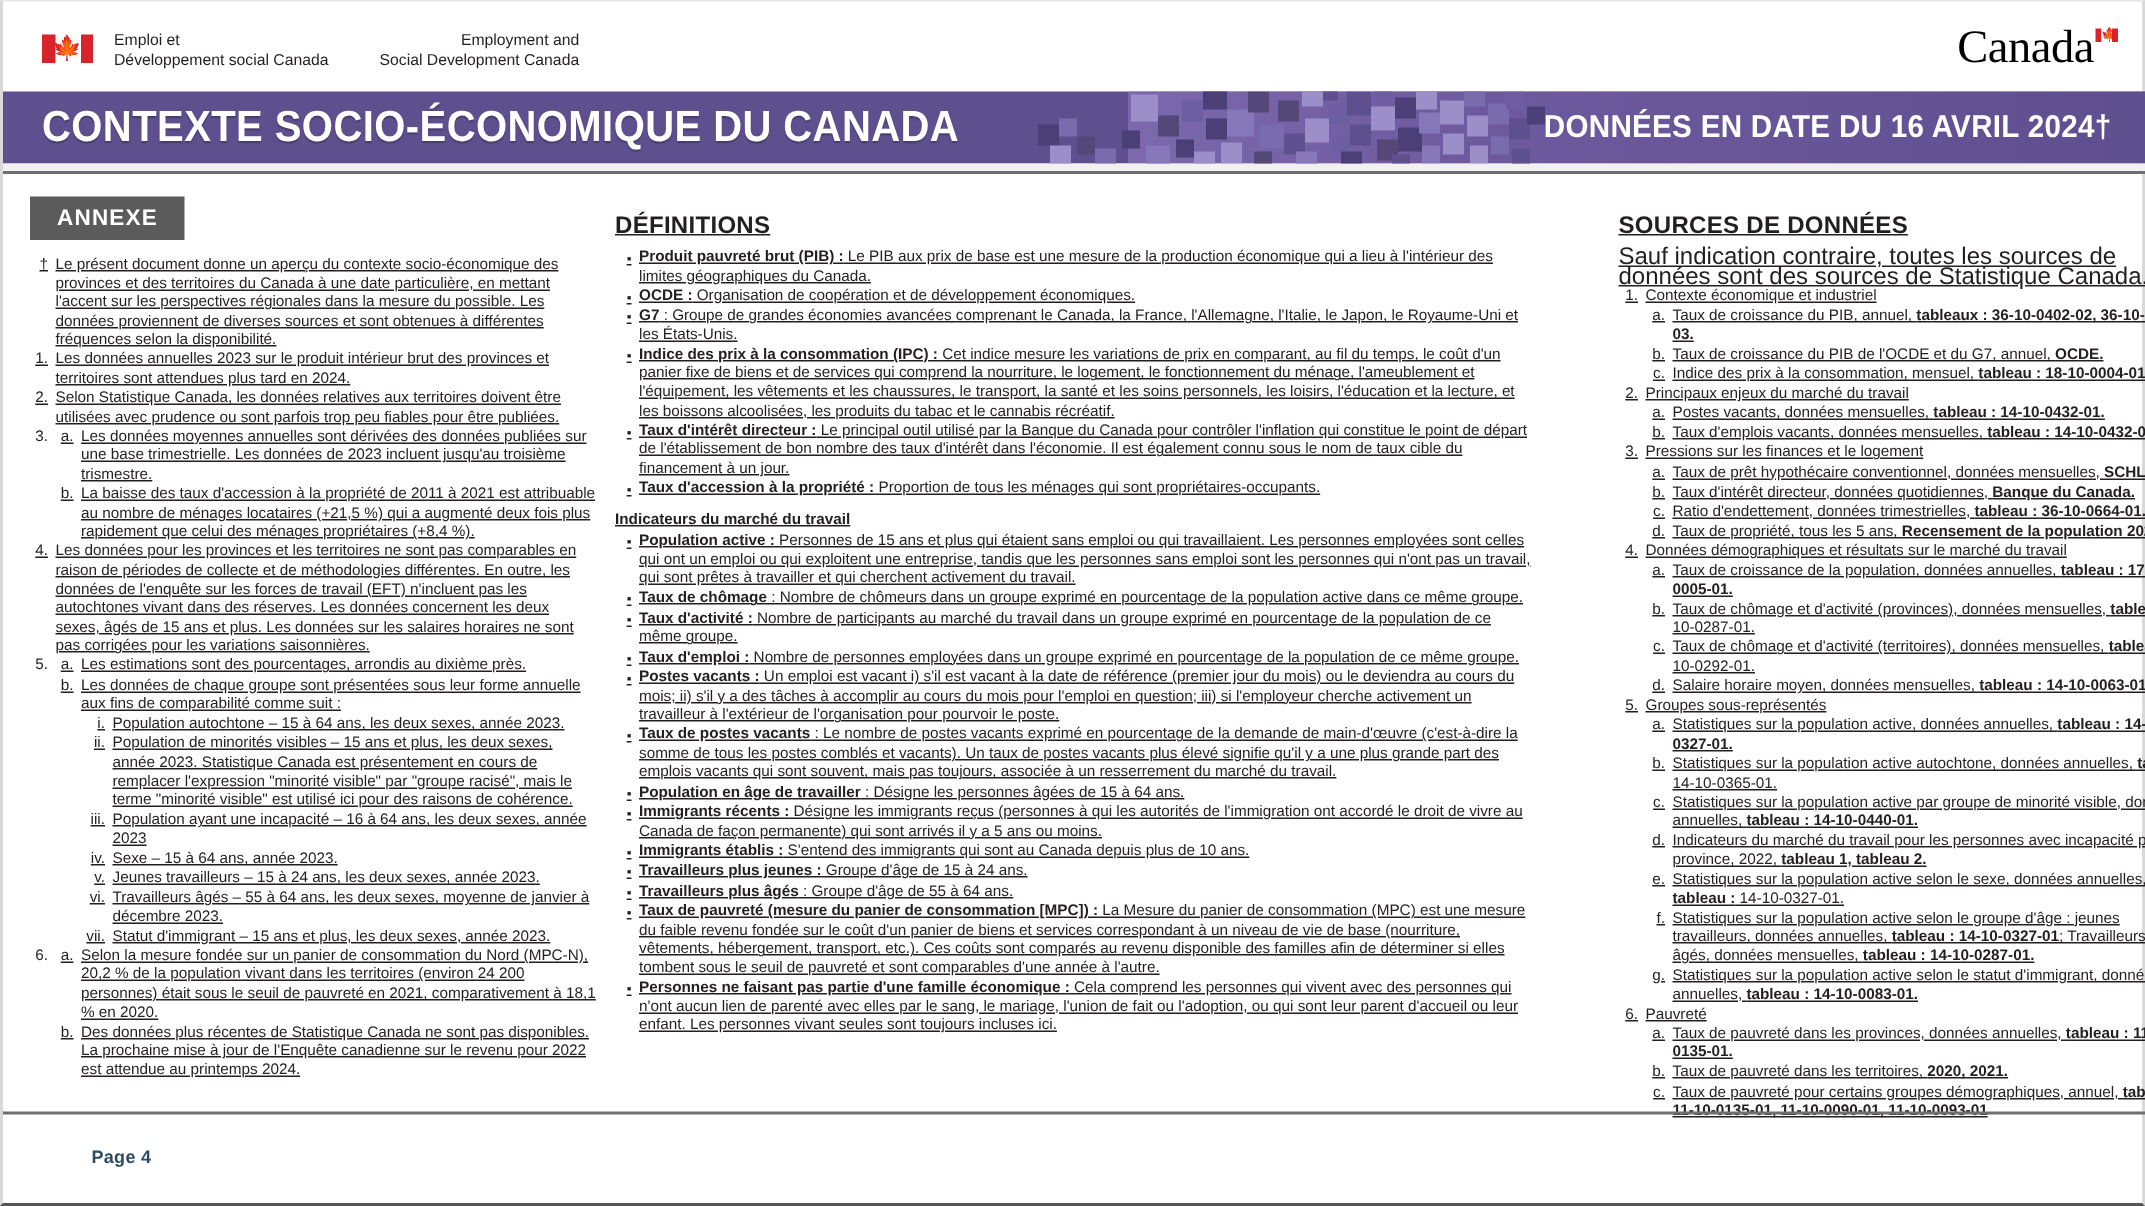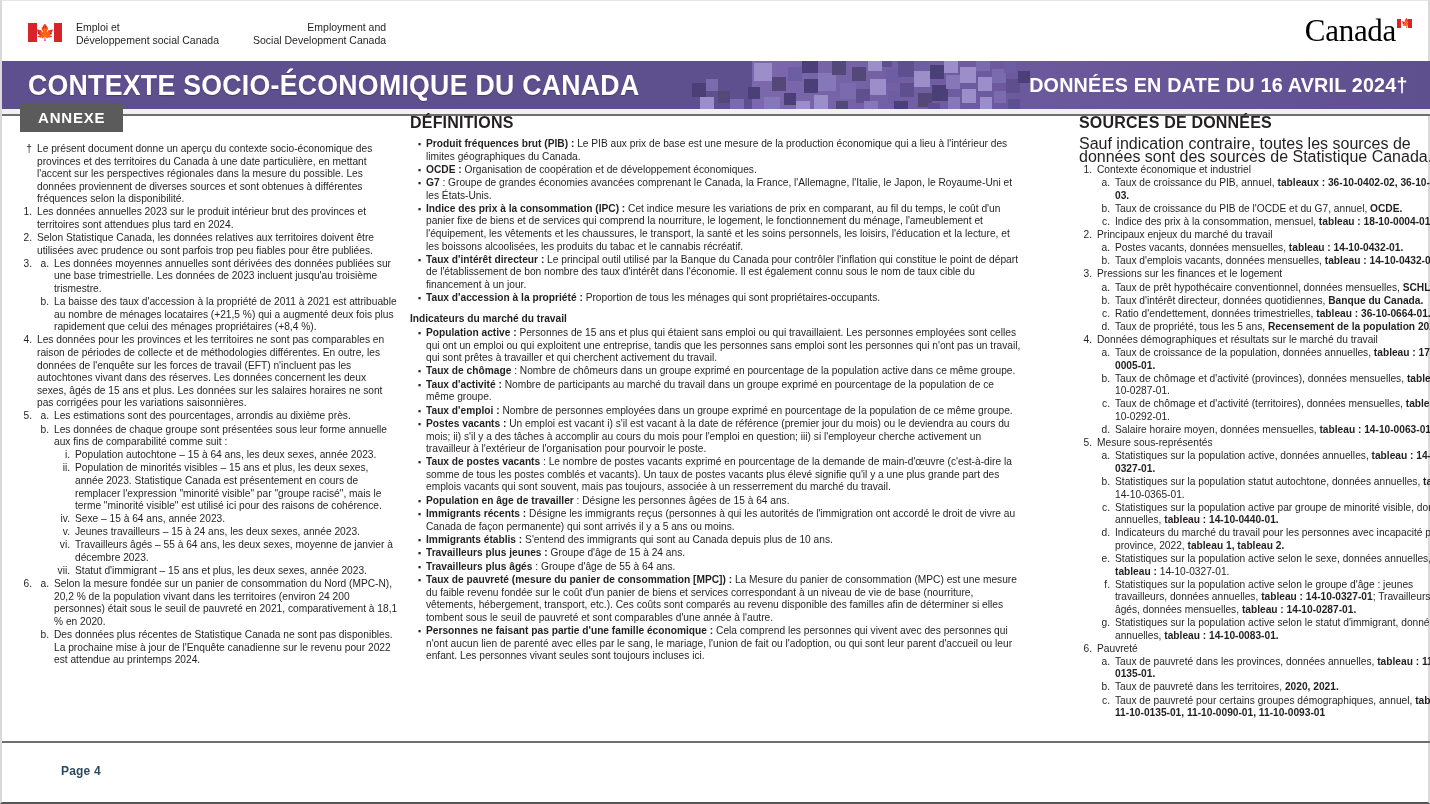--- a/index.html
+++ b/index.html
@@ -145,22 +145,23 @@
     position: absolute;
     left: 0; top: 108px;
     width: 1430px; height: 5px;
     background: #f1f1f1;
     border-bottom: 2px solid #6f6f6f;
   }
 
   
   .col {
     position: absolute;
-    top: 102px;
+    top: 130px;
     box-sizing: border-box;
+    text-decoration: underline;
   }
   .col-left  { left: 18px;   width: 378px; }
   .col-mid   { left: 408px;  width: 612px; }
   .col-right { left: 1032px; width: 388px; margin-left: 45px; }
 
   .annexe-badge {
     display: inline-block;
     background: #5b5b5b;
     color: #ffffff;
     font-size: 15px;
@@ -371,20 +372,24 @@
         </div>
         <div class="row lvl2">
           <span class="mk">i.</span>
           <span class="bd">Population autochtone – 15 à 64 ans, les deux sexes, année 2023.</span>
         </div>
         <div class="row lvl2">
           <span class="mk">ii.</span>
           <span class="bd">Population de minorités visibles – 15 ans et plus, les deux sexes, année 2023. Statistique Canada est présentement en cours de remplacer l'expression "minorité visible" par "groupe racisé", mais le terme "minorité visible" est utilisé ici pour des raisons de cohérence.</span>
         </div>
         <div class="row lvl2">
+          <span class="mk">iii.</span>
+          <span class="bd">Population ayant une incapacité – 16 à 64 ans, les deux sexes, année 2023</span>
+        </div>
+        <div class="row lvl2">
           <span class="mk">iv.</span>
           <span class="bd">Sexe – 15 à 64 ans, année 2023.</span>
         </div>
         <div class="row lvl2">
           <span class="mk">v.</span>
           <span class="bd">Jeunes travailleurs – 15 à 24 ans, les deux sexes, année 2023.</span>
         </div>
         <div class="row lvl2">
           <span class="mk">vi.</span>
           <span class="bd">Travailleurs âgés – 55 à 64 ans, les deux sexes, moyenne de janvier à décembre 2023.</span>
@@ -403,21 +408,21 @@
           <span class="bd">Des données plus récentes de Statistique Canada ne sont pas disponibles. La prochaine mise à jour de l'Enquête canadienne sur le revenu pour 2022 est attendue au printemps 2024.</span>
         </div>
       </div>
   </div>
 
   <div class="col col-mid">
     <h2 class="section-head">DÉFINITIONS</h2>
     <div id="mid-list">
         <div class="row bullet">
           <span class="mk">▪</span>
-          <span class="bd"><b>Produit fréquences brut (PIB) :</b> Le PIB aux prix de base est une mesure de la production économique qui a lieu à l'intérieur des limites géographiques du Canada.</span>
+          <span class="bd"><b>Produit pauvreté brut (PIB) :</b> Le PIB aux prix de base est une mesure de la production économique qui a lieu à l'intérieur des limites géographiques du Canada.</span>
         </div>
         <div class="row bullet">
           <span class="mk">▪</span>
           <span class="bd"><b>OCDE :</b> Organisation de coopération et de développement économiques.</span>
         </div>
         <div class="row bullet">
           <span class="mk">▪</span>
           <span class="bd"><b>G7</b> : Groupe de grandes économies avancées comprenant le Canada, la France, l'Allemagne, l'Italie, le Japon, le Royaume-Uni et les États-Unis.</span>
         </div>
         <div class="row bullet">
@@ -555,29 +560,29 @@
         <div class="row r-lvl1">
           <span class="mk">c.</span>
           <span class="bd"><span>Taux de chômage et d'activité (territoires), données mensuelles, </span><b>tableau :</b><span> 14-10-0292-01.</span></span>
         </div>
         <div class="row r-lvl1">
           <span class="mk">d.</span>
           <span class="bd"><span>Salaire horaire moyen, données mensuelles, </span><b>tableau : 14-10-0063-01.</b></span>
         </div>
         <div class="row r-lvl0">
           <span class="mk">5.</span>
-          <span class="bd"><span>Mesure sous-représentés</span></span>
+          <span class="bd"><span>Groupes sous-représentés</span></span>
         </div>
         <div class="row r-lvl1">
           <span class="mk">a.</span>
           <span class="bd"><span>Statistiques sur la population active, données annuelles, </span><b>tableau : 14-10-0327-01.</b></span>
         </div>
         <div class="row r-lvl1">
           <span class="mk">b.</span>
-          <span class="bd"><span>Statistiques sur la population statut autochtone, données annuelles, </span><b>tableau :</b><span> 14-10-0365-01.</span></span>
+          <span class="bd"><span>Statistiques sur la population active autochtone, données annuelles, </span><b>tableau :</b><span> 14-10-0365-01.</span></span>
         </div>
         <div class="row r-lvl1">
           <span class="mk">c.</span>
           <span class="bd"><span>Statistiques sur la population active par groupe de minorité visible, données annuelles, </span><b>tableau : 14-10-0440-01.</b></span>
         </div>
         <div class="row r-lvl1">
           <span class="mk">d.</span>
           <span class="bd"><span>Indicateurs du marché du travail pour les personnes avec incapacité par province, 2022, </span><b>tableau 1, tableau 2.</b></span>
         </div>
         <div class="row r-lvl1">

